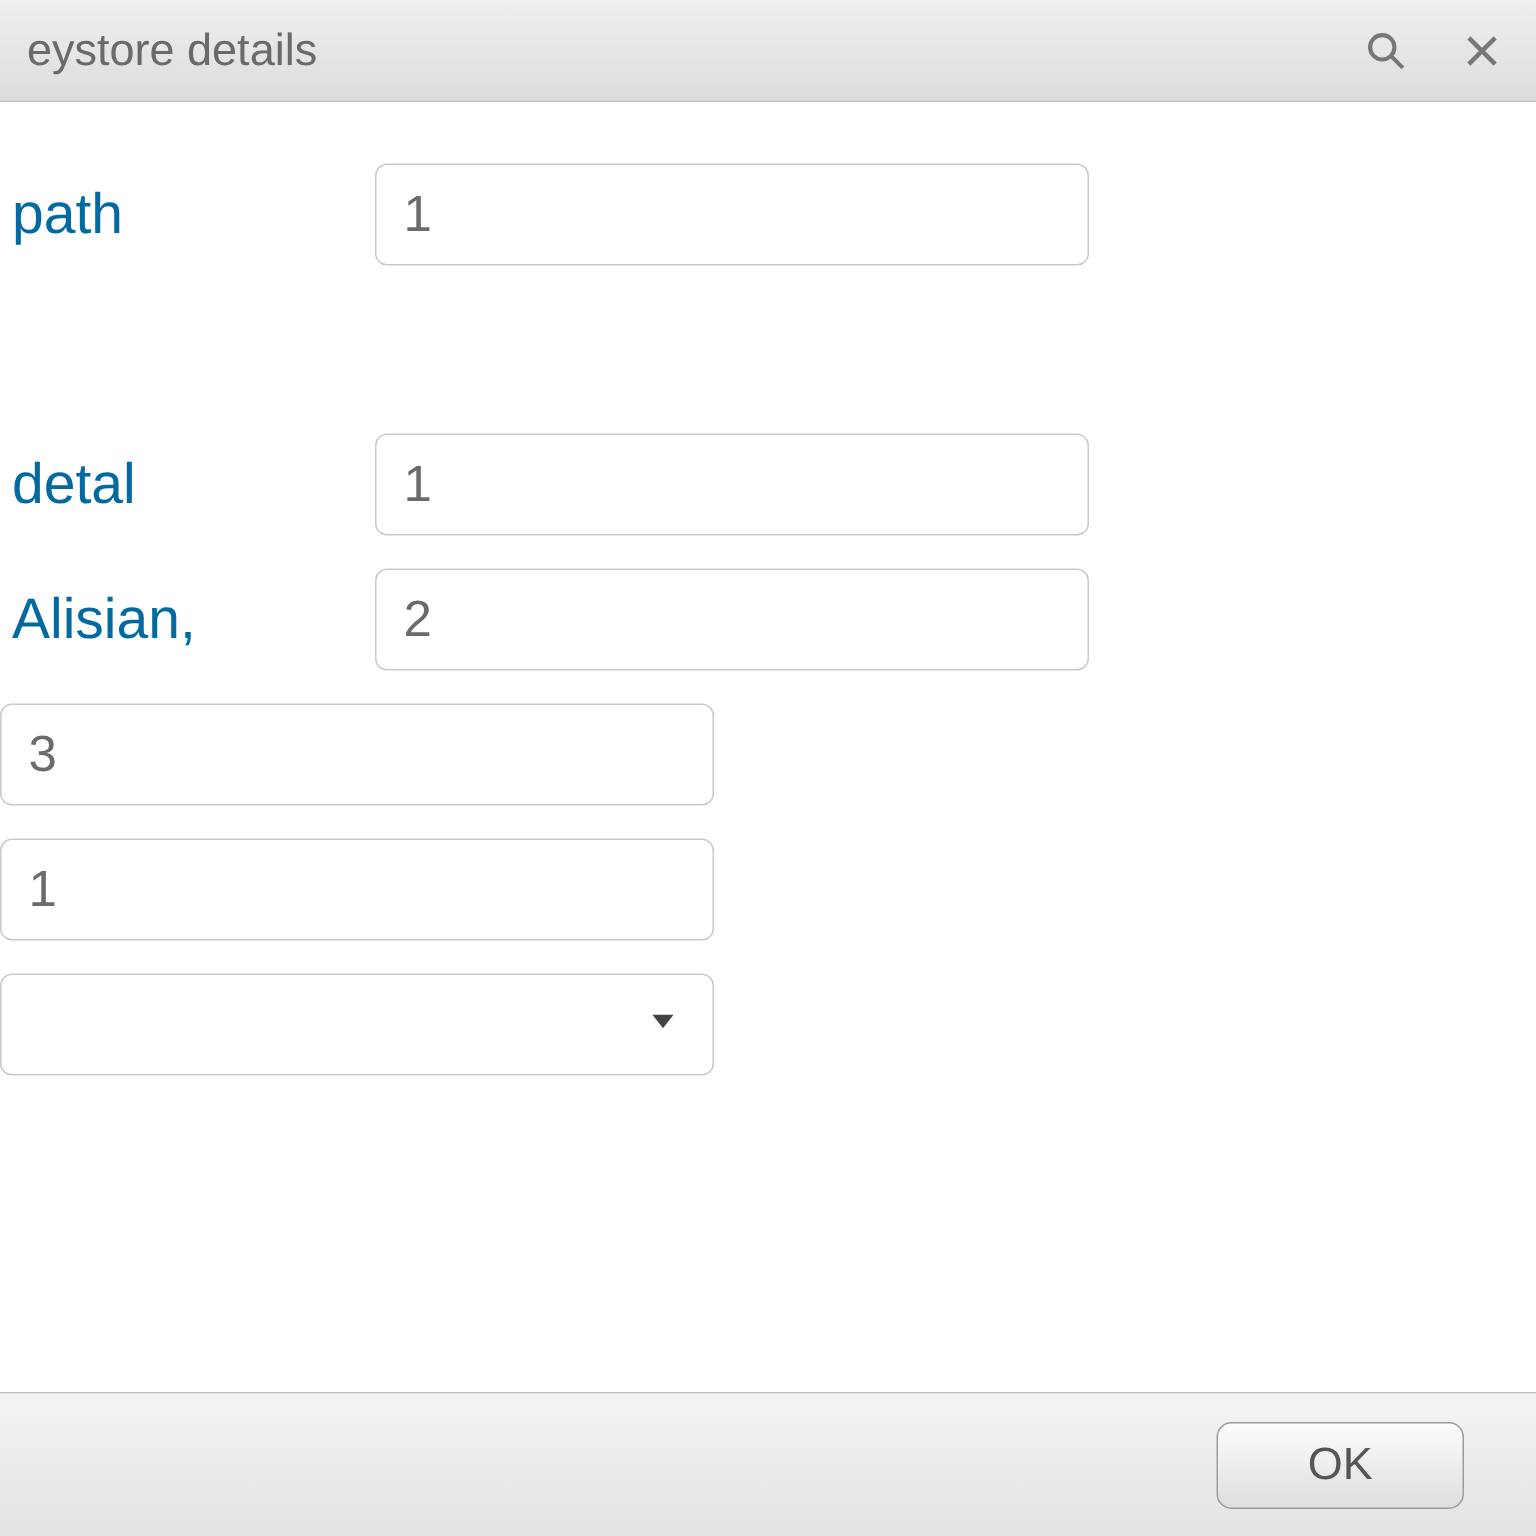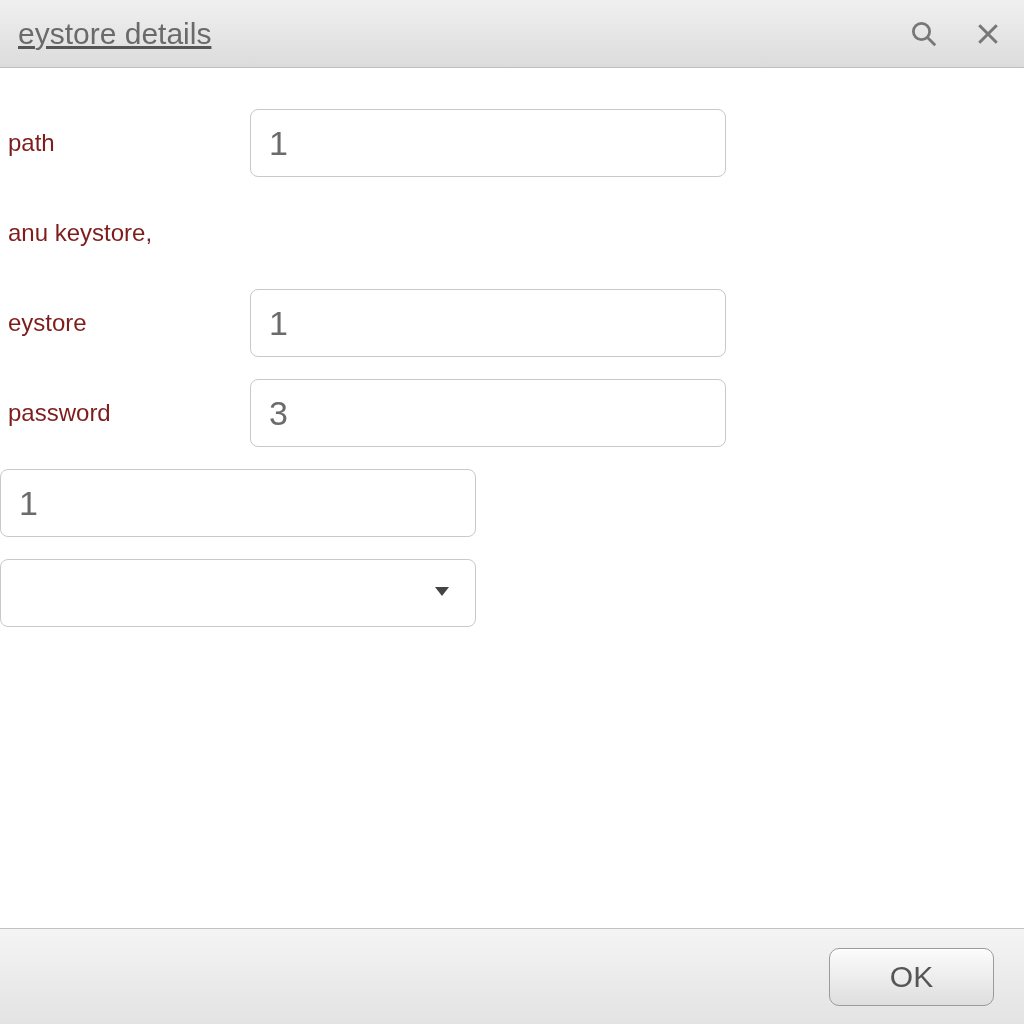--- a/index.html
+++ b/index.html
@@ -16,21 +16,20 @@
       color: #555;
     }
     .titlebar {
       height: 68px;
       background: linear-gradient(to bottom, #f0f0f0, #dcdcdc);
       border-bottom: 1px solid #bdbdbd;
       display: flex;
       align-items: center;
       padding: 0 18px;
       position: relative;
-      text-decoration: underline;
     }
     .titlebar-title {
       font-size: 30px;
       color: #6a6a6a;
       flex: 1;
     }
     .titlebar-actions {
       display: flex;
       align-items: center;
       gap: 28px;
@@ -52,22 +51,22 @@
       padding: 30px 0 0 0;
     }
     .form-row {
       display: flex;
       align-items: center;
       height: 90px;
     }
     .form-label {
       width: 250px;
       padding-left: 8px;
-      font-size: 24px;
-      color: #7f1d1d;
+      font-size: 38px;
+      color: #0369a1;
       text-align: left;
       white-space: nowrap;
       overflow: hidden;
     }
     .form-control-wrap {
       width: 476px;
     }
     .text-input {
       width: 100%;
       height: 68px;
@@ -108,21 +107,21 @@
       position: absolute;
       bottom: 0;
       left: 0;
       right: 0;
       height: 96px;
       background: linear-gradient(to bottom, #f4f4f4, #e3e3e3);
       border-top: 1px solid #c2c2c2;
       display: flex;
       align-items: center;
       justify-content: flex-end;
-      padding-right: 30px;
+      padding-right: 48px;
     }
     .ok-button {
       min-width: 165px;
       height: 58px;
       border: 1px solid #9b9b9b;
       border-radius: 10px;
       background: linear-gradient(to bottom, #fcfcfc, #dedede);
       font-size: 30px;
       color: #555;
       cursor: pointer;
@@ -153,33 +152,37 @@
 <div class="form-area">
 
   <div class="form-row">
     <div class="form-label">path</div>
     <div class="form-control-wrap">
       <input class="text-input" type="text" value="1" style="">
     </div>
   </div>
 
   <div class="form-row">
-    <div class="form-label">anu keystore,</div>
-  </div>
-
-  <div class="form-row">
-    <div class="form-label">eystore</div>
+  </div>
+
+  <div class="form-row">
+    <div class="form-label">detal</div>
     <div class="form-control-wrap">
       <input class="text-input" type="text" value="1" style="">
     </div>
   </div>
 
-
-  <div class="form-row">
-    <div class="form-label">password</div>
+  <div class="form-row">
+    <div class="form-label">Alisian,</div>
+    <div class="form-control-wrap">
+      <input class="text-input" type="text" value="2" style="">
+    </div>
+  </div>
+
+  <div class="form-row">
     <div class="form-control-wrap">
       <input class="text-input" type="text" value="3" style="">
     </div>
   </div>
 
   <div class="form-row">
     <div class="form-control-wrap">
       <input class="text-input" type="text" value="1" style="">
     </div>
   </div>

